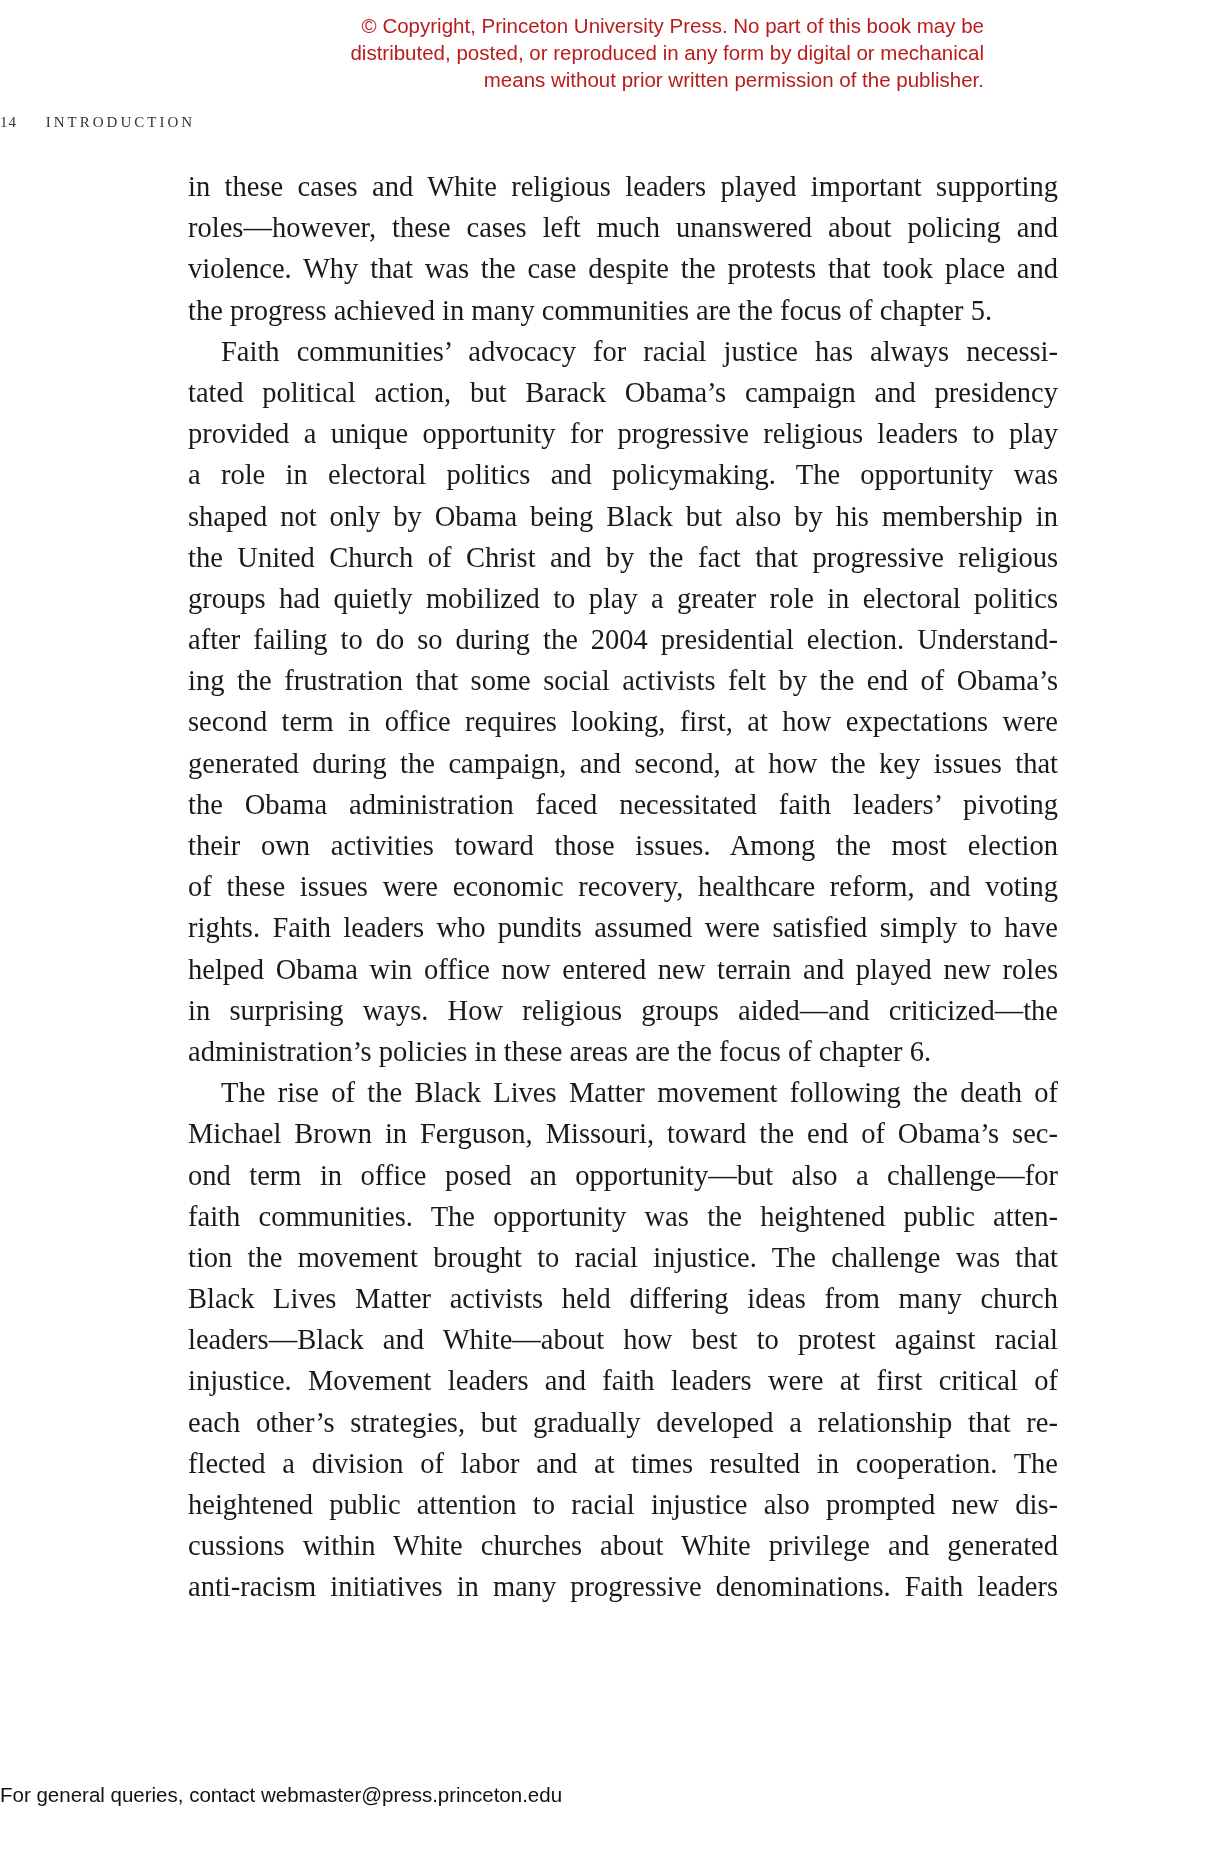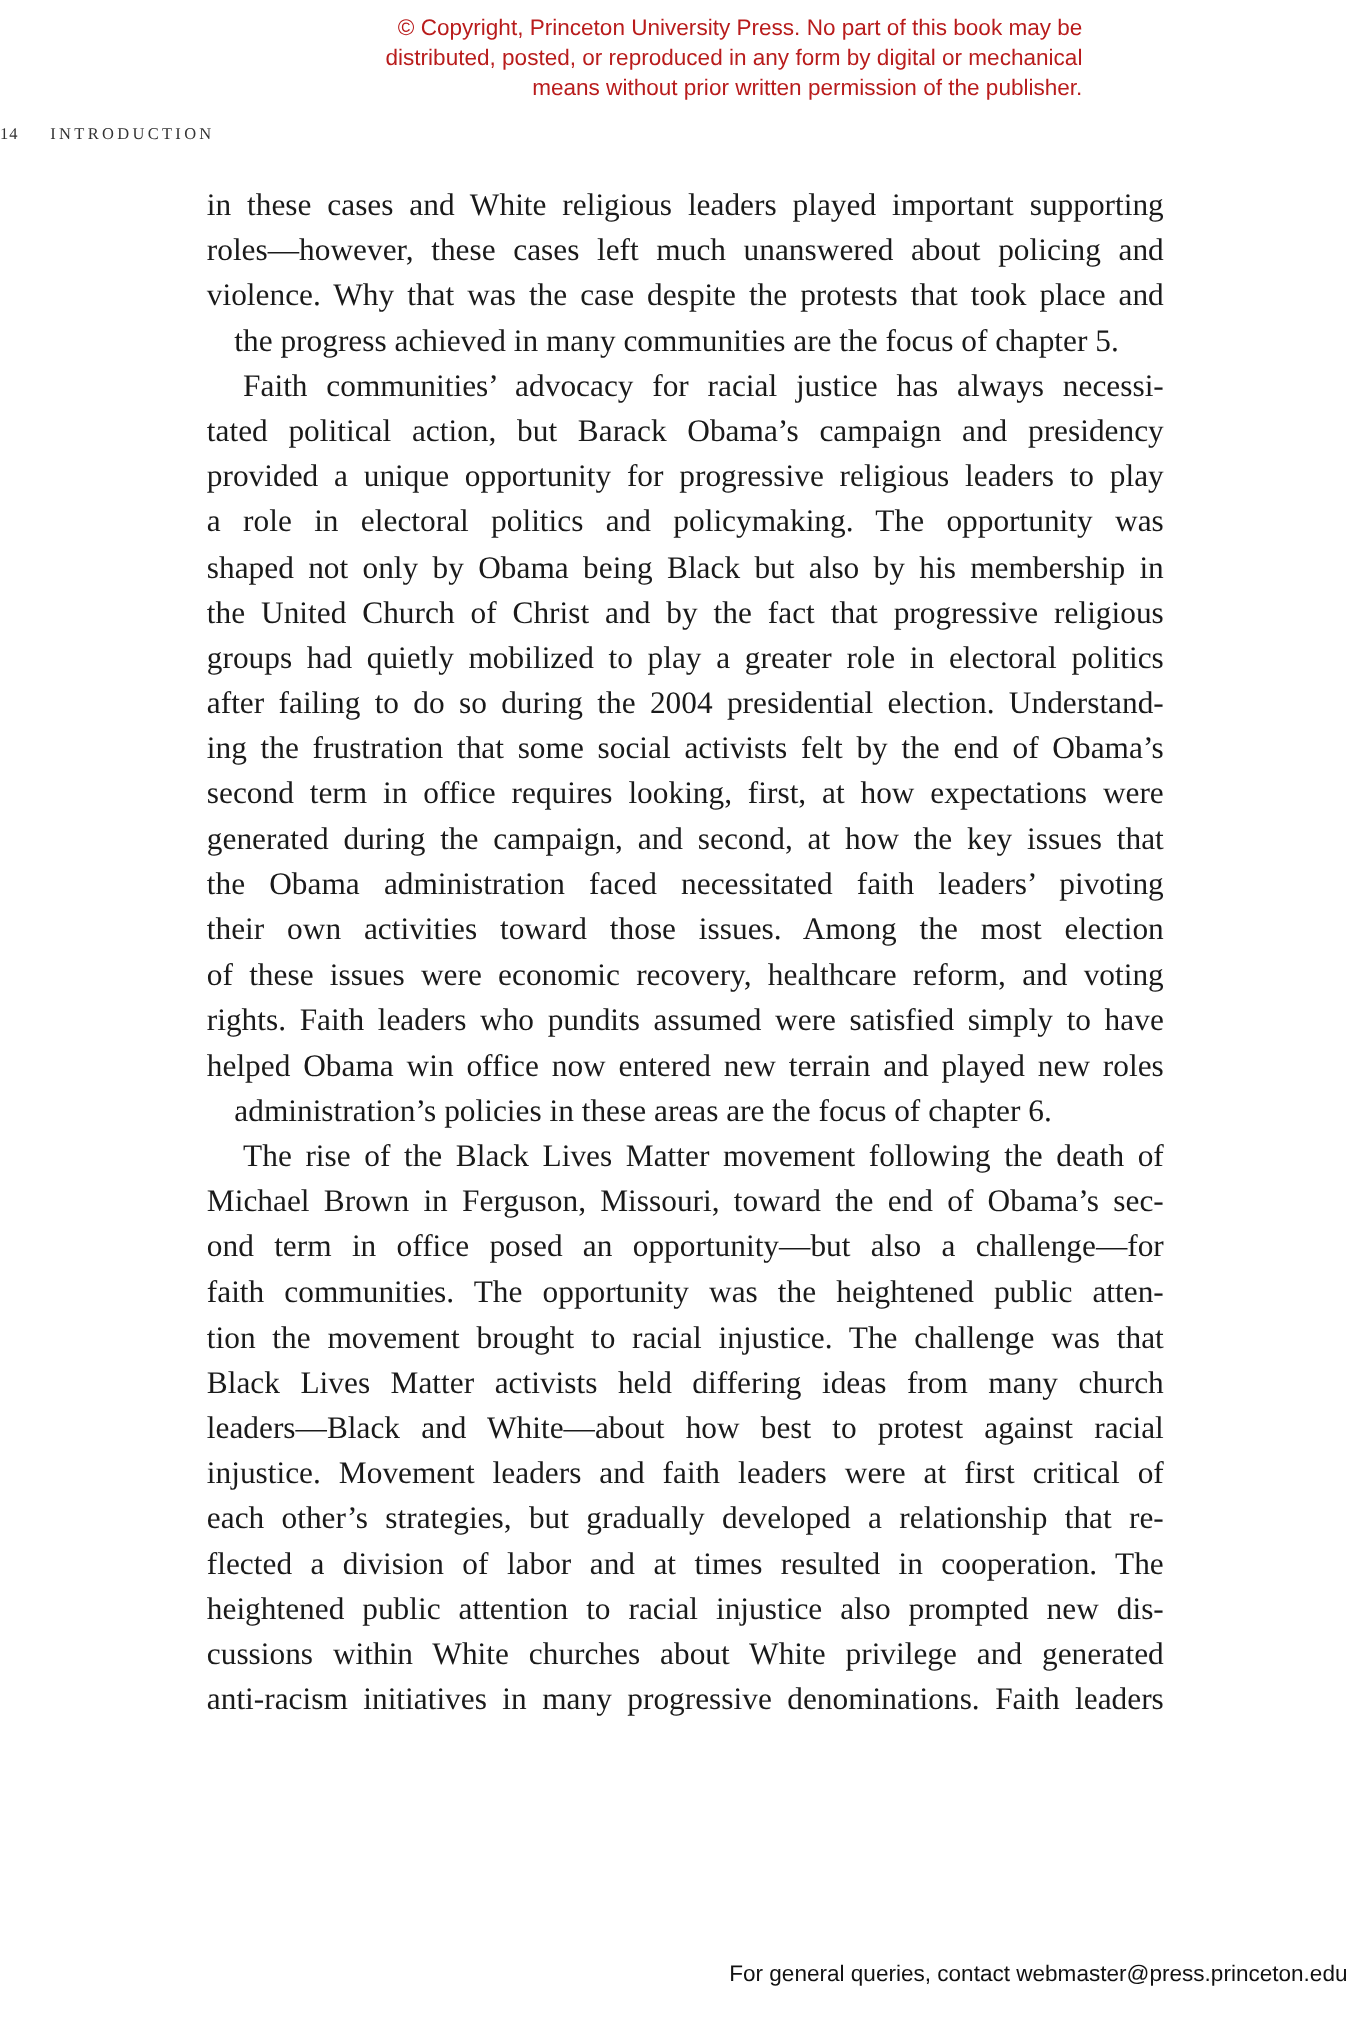--- a/index.html
+++ b/index.html
@@ -12,24 +12,24 @@
   .running-head {
     position: absolute; left: 0; width: 1214px; top: 114px; text-align: left;
     font-family: "Liberation Serif", serif; font-size: 15px; letter-spacing: 3px; color: #333;
   }
   .running-head .pnum { margin-right: 22px; letter-spacing: 1px; }
   .body-text {
     position: absolute; left: 188px; top: 166px; width: 870px;
     font-family: Liberation Serif, serif; font-size: 28.5px; line-height: 41.2px; color: #1a1a1a;
   }
   .line { white-space: nowrap; text-align: justify; text-align-last: justify; height: 41.2px; overflow: visible; }
-  .line.last { text-align-last: left; margin-left: 25px; }
+  .line.last { text-align-last: left; }
   .line.indent { padding-left: 33px; }
   .footer {
-    position: absolute; left: 0; width: 1225px; top: 1783px; text-align: right;
+    position: absolute; left: 0; width: 1225px; top: 1783px; text-align: left;
     font-family: "Liberation Sans", sans-serif; font-size: 20.5px; color: #111;
   }
 </style>
 </head>
 <body>
 
 <div class="copyright">
   <div>© Copyright, Princeton University Press. No part of this book may be</div>
   <div>distributed, posted, or reproduced in any form by digital or mechanical</div>
   <div>means without prior written permission of the publisher.</div>
@@ -54,20 +54,21 @@
     <div class="line">groups had quietly mobilized to play a greater role in electoral politics</div>
     <div class="line">after failing to do so during the 2004 presidential election. Understand-</div>
     <div class="line">ing the frustration that some social activists felt by the end of Obama’s</div>
     <div class="line">second term in office requires looking, first, at how expectations were</div>
     <div class="line">generated during the campaign, and second, at how the key issues that</div>
     <div class="line">the Obama administration faced necessitated faith leaders’ pivoting</div>
     <div class="line">their own activities toward those issues. Among the most election</div>
     <div class="line">of these issues were economic recovery, healthcare reform, and voting</div>
     <div class="line">rights. Faith leaders who pundits assumed were satisfied simply to have</div>
     <div class="line">helped Obama win office now entered new terrain and played new roles</div>
+    <div class="line">in surprising ways. How religious groups aided—and criticized—the</div>
     <div class="line last">administration’s policies in these areas are the focus of chapter 6.</div>
     <div class="line indent">The rise of the Black Lives Matter movement following the death of</div>
     <div class="line">Michael Brown in Ferguson, Missouri, toward the end of Obama’s sec-</div>
     <div class="line">ond term in office posed an opportunity—but also a challenge—for</div>
     <div class="line">faith communities. The opportunity was the heightened public atten-</div>
     <div class="line">tion the movement brought to racial injustice. The challenge was that</div>
     <div class="line">Black Lives Matter activists held differing ideas from many church</div>
     <div class="line">leaders—Black and White—about how best to protest against racial</div>
     <div class="line">injustice. Movement leaders and faith leaders were at first critical of</div>
     <div class="line">each other’s strategies, but gradually developed a relationship that re-</div>

